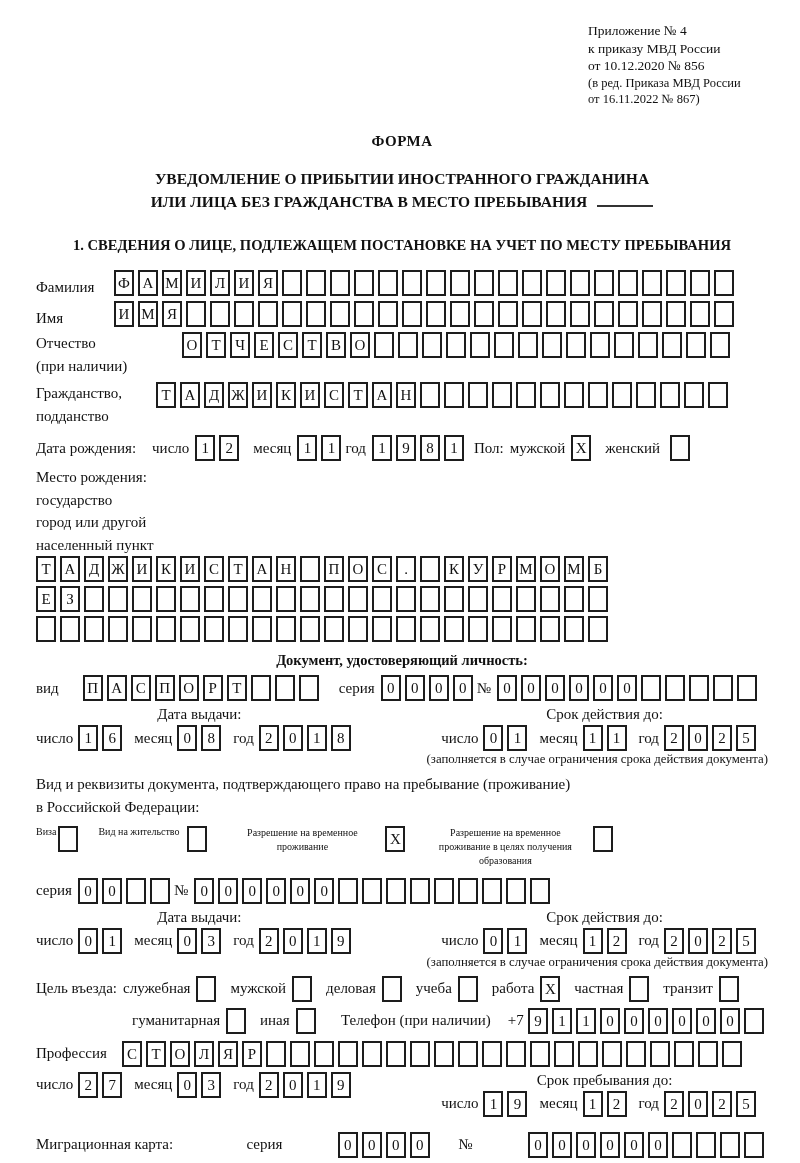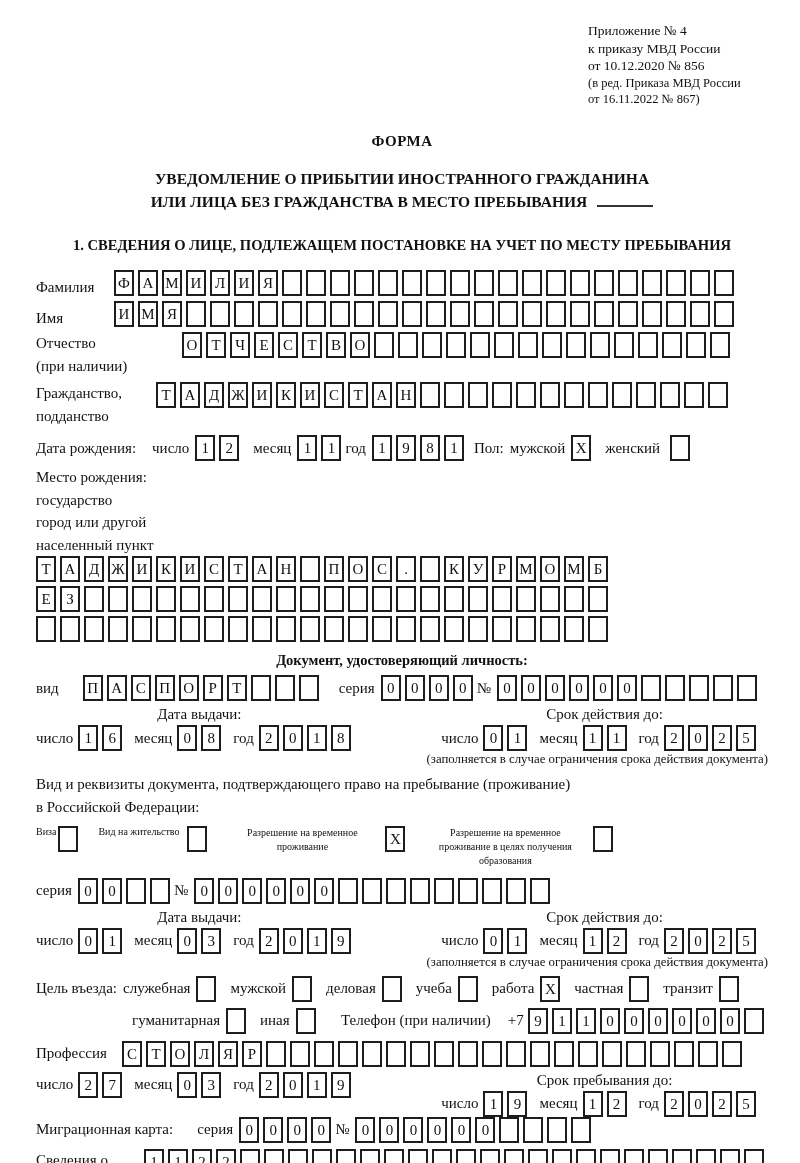--- a/index.html
+++ b/index.html
@@ -652,21 +652,21 @@
         <span class="cells">
             <span class="cell">2</span>
             <span class="cell">0</span>
             <span class="cell">2</span>
             <span class="cell">5</span>
           </span>
       </div>
     </div>
   </div>
 
-  <div class="row" style="margin-top:0;">
+  <div class="row" style="margin-top:15px;justify-content:space-between;">
     <span class="lbl">Миграционная карта:</span>
     <span class="gap24"></span>
     <span class="lbl">серия</span>
       <span class="gap6"></span>
     <span class="cells">
         <span class="cell">0</span>
         <span class="cell">0</span>
         <span class="cell">0</span>
         <span class="cell">0</span>
       </span>

